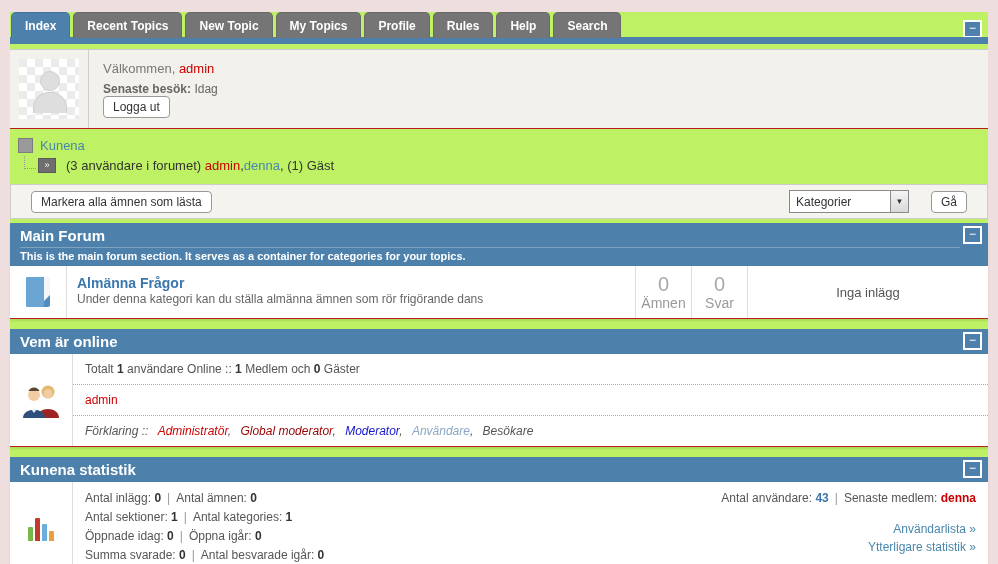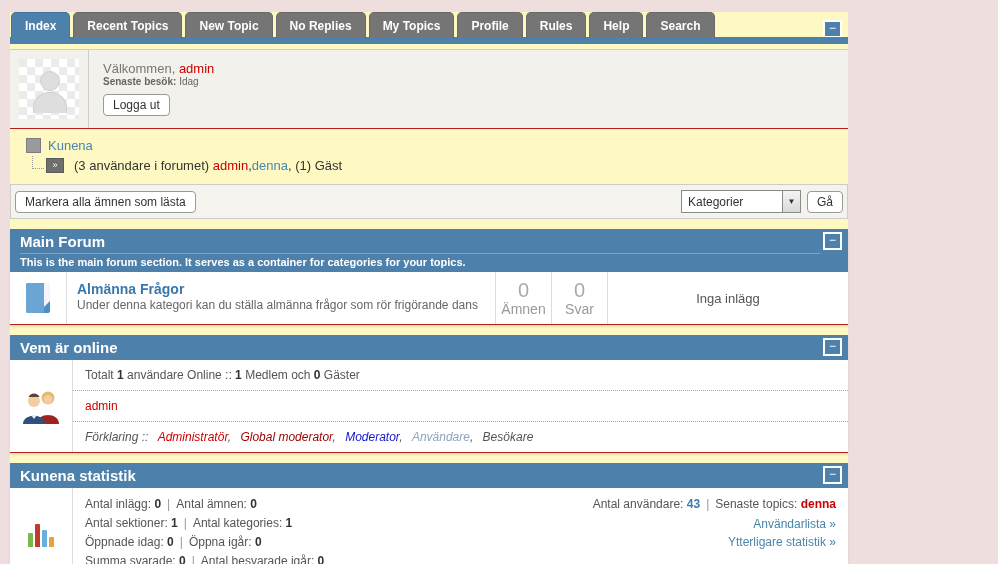--- a/index.html
+++ b/index.html
@@ -3,22 +3,22 @@
 <meta charset="utf-8">
 <style>
   html,body{margin:0;padding:0;}
   body{
     width:998px;height:564px;overflow:hidden;
     background:#efdede;
     font-family:"Liberation Sans", sans-serif;
     position:relative;
   }
   .frame{
-    position:absolute;left:10px;top:12px;width:838px;height:544px;
-    background:#fef9c3;
+    position:absolute;left:10px;top:12px;width:978px;height:544px;
+    background:#bef264;
   }
   
   .tabbar{display:flex;gap:3px;padding:0 1px;position:relative;z-index:2;}
   .tab{
     background:#757575;color:#fff;font-size:12px;font-weight:bold;
     padding:6px 13px 5px;border-radius:5px 5px 0 0;cursor:pointer;
     border:1px solid #6a6a6a;border-bottom:none;white-space:nowrap;
   }
   .tab.active{background:#4d80ab;border-color:#44749c;}
   .bluebar{height:7px;background:#4d80ab;margin-top:-1px;position:relative;z-index:1;}
@@ -35,56 +35,56 @@
   }
   .avatar-cell{width:78px;border-right:1px solid #ccc;display:flex;align-items:center;justify-content:center;}
   .avatar{
     width:60px;height:60px;position:relative;overflow:hidden;
     background:repeating-conic-gradient(#ffffff 0 25%, #ebebeb 0 50%) 0 0 / 16px 16px;
   }
   .avatar .head{position:absolute;left:21px;top:12px;width:18px;height:18px;border-radius:50%;background:#dedede;border:1px solid #d0d0d0;}
   .avatar .torso{position:absolute;left:14px;top:33px;width:32px;height:20px;border-radius:16px 16px 0 0;background:#dedede;border:1px solid #d0d0d0;border-bottom:none;}
   .welcome-info{padding:11px 0 0 14px;font-size:13px;color:#777;}
   .welcome-info .uname{color:#cc0000;text-decoration:none;}
-  .lastvisit{font-size:10px;margin-top:0;color:#666;}
+  .lastvisit{font-size:12px;margin-top:6px;color:#666;}
   .lastvisit b{color:#666;}
   .btn{
     background:#fff;border:1px solid #999;border-radius:4px;color:#333;
     font-size:12px;padding:3px 9px;cursor:pointer;font-family:"Liberation Sans",sans-serif;
   }
-  .logout-btn{margin-top:7px;}
-  
-  .crumbs{padding:9px 2px 6px 16px;font-size:13px;}
+  .logout-btn{}
+  
+  .crumbs{padding:9px 2px 6px 8px;font-size:13px;}
   .crumb-row1{display:flex;align-items:center;gap:7px;}
   .sq-icon{width:13px;height:13px;background:#9a9a9a;border:1px solid #7d7d7d;display:inline-block;}
   .crumb-link{color:#4a86ac;text-decoration:none;}
   .crumb-row2{display:flex;align-items:center;margin:3px 0 0 6px;color:#333;}
   .tree{width:11px;height:12px;border-left:1px dotted #999;border-bottom:1px dotted #999;display:inline-block;margin-bottom:5px;}
   .arrow-icon{
     width:16px;height:13px;background:#6e6e6e;color:#fff;font-size:9px;line-height:13px;
     text-align:center;display:inline-block;margin:0 10px 0 2px;border:1px solid #5a5a5a;
   }
   .red-link{color:#cc0000;text-decoration:none;}
   .blue-link{color:#4a86ac;text-decoration:none;}
   
   .toolbar{
     border:1px solid #ccc;background:#f5f3ee;display:flex;align-items:center;
-    justify-content:space-between;padding:5px 4px;margin:4px 0 10px;
+    justify-content:space-between;padding:5px 20px;margin:4px 0 4px;
   }
   .select{
     display:flex;align-items:center;width:118px;height:21px;background:#fff;
     border:1px solid #8a8a8a;cursor:pointer;
   }
   .select .sel-label{flex:1;font-size:12px;color:#333;padding-left:6px;}
   .select .sel-arrow{
     width:17px;height:100%;background:linear-gradient(#f4f4f4,#d9d9d9);
     border-left:1px solid #8a8a8a;font-size:8px;color:#333;
     display:flex;align-items:center;justify-content:center;
   }
-  .toolbar-right{display:flex;align-items:center;gap:6px;}
+  .toolbar-right{display:flex;align-items:center;gap:22px;}
   
   .section{margin-bottom:10px;border-bottom:1px solid #b91c1c;box-shadow:0 2px 2px rgba(0,0,0,0.10);}
   .sec-header{background:#4d80ab;color:#fff;position:relative;padding:4px 28px 3px 10px;}
   .sec-title{font-size:15px;font-weight:bold;line-height:18px;}
   .sec-desc{font-size:11px;font-weight:bold;border-top:1px solid #7da3bf;margin-top:2px;padding:2px 0 1px;}
   .sec-header .collapse-icon{position:absolute;right:6px;top:3px;}
   .sec-body{background:#fff;}
   
   .cat-row{display:flex;min-height:52px;align-items:stretch;}
   .cat-icon-cell{width:56px;display:flex;align-items:center;justify-content:center;}
@@ -110,39 +110,38 @@
   .role{margin-left:6px;}
   .role-sep{color:#555;}
   
   .stats-body{display:flex;}
   .stats-cols{flex:1;display:flex;padding:7px 12px 9px;}
   .stats-left{flex:1;}
   .stat-line{font-size:12px;color:#555;line-height:19px;}
   .stat-line b{color:#333;}
   .pipe{color:#999;margin:0 6px;}
   .stats-right{width:330px;text-align:right;}
-  .stat-links{margin-top:1px;}
+  .stat-links{margin-top:12px;}
   .stat-links a{display:block;font-size:12px;line-height:18px;}
   .chart-icon{display:flex;align-items:flex-end;gap:2px;height:26px;}
   .bar{width:5px;border-radius:1px 1px 0 0;}
   .bar-g{height:14px;background:#7ab648;}
   .bar-r{height:23px;background:#c03b2e;}
   .bar-b{height:17px;background:#6aaede;}
   .bar-o{height:10px;background:#e6a23c;}
 </style>
 </head>
 <body>
 
 <div class="frame">
 
   <div class="tabbar">
     <div class="tab active">Index</div>
     <div class="tab">Recent Topics</div>
     <div class="tab">New Topic</div>
-    <div class="tab">No Replies</div>
     <div class="tab">My Topics</div>
     <div class="tab">Profile</div>
     <div class="tab">Rules</div>
     <div class="tab">Help</div>
     <div class="tab">Search</div>
   </div>
   <div class="bluebar"></div>
   <span class="collapse-icon collapse-top">−</span>
 
   <div class="welcome">
@@ -198,21 +197,21 @@
     <div class="sec-body cat-row">
       <div class="cat-icon-cell">
         <svg width="30" height="34" viewBox="0 0 30 34">
           <rect x="3" y="2" width="24" height="30" rx="2" fill="#4e8ec2"></rect>
           <rect x="3" y="2" width="18" height="30" rx="2" fill="#6aa5d4"></rect>
           <path d="M21 2 L27 2 L27 20 L21 26 Z" fill="#f2f6fa"></path>
         </svg>
       </div>
       <div class="cat-main">
         <a href="#" class="cat-title">Almänna Frågor</a>
-        <div class="cat-desc">Under denna kategori kan du ställa almänna frågor som rör frigörande dans</div>
+        <div class="cat-desc">Under denna kategori kan du ställa almänna ämnen som rör frigörande dans</div>
       </div>
       <div class="num-col">
         <span class="num">0</span>
         <span class="numlabel">Ämnen</span>
       </div>
       <div class="num-col">
         <span class="num">0</span>
         <span class="numlabel">Svar</span>
       </div>
       <div class="lastpost-col">
@@ -281,21 +280,21 @@
           </div>
           <div class="stat-line">
             <span>Öppnade idag:</span> <b>0</b><span class="pipe">|</span><span>Öppna igår:</span> <b>0</b>
           </div>
           <div class="stat-line">
             <span>Summa svarade:</span> <b>0</b><span class="pipe">|</span><span>Antal besvarade igår:</span> <b>0</b>
           </div>
         </div>
         <div class="stats-right">
           <div class="stat-line">
-            <span>Antal användare:</span> <b style="color:#3a77ad;">43</b><span class="pipe">|</span><span>Senaste topics:</span> <a href="#" class="red-link" style="font-weight:bold;">denna</a>
+            <span>Antal användare:</span> <b style="color:#3a77ad;">43</b><span class="pipe">|</span><span>Senaste medlem:</span> <a href="#" class="red-link" style="font-weight:bold;">denna</a>
           </div>
           <div class="stat-links">
             <a href="#" class="blue-link">Användarlista »</a>
             <a href="#" class="blue-link">Ytterligare statistik »</a>
           </div>
         </div>
       </div>
     </div>
   </div>
 

